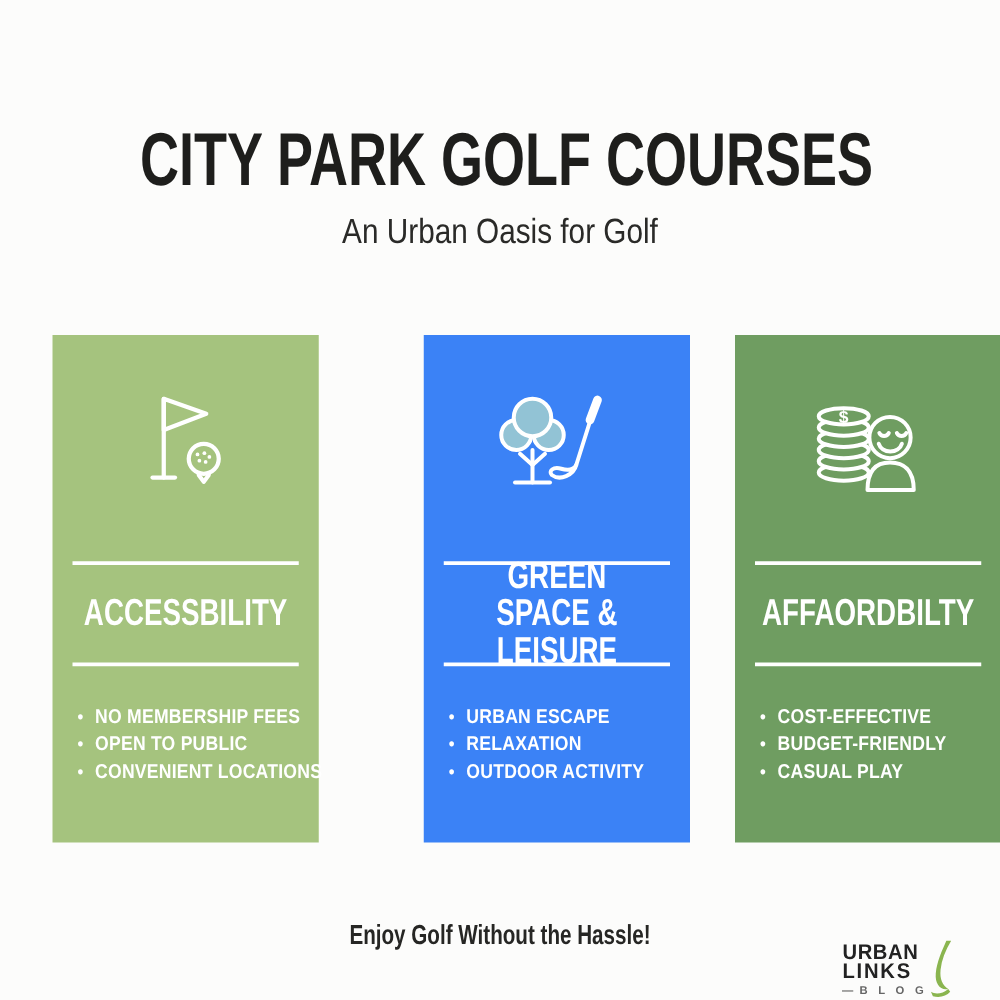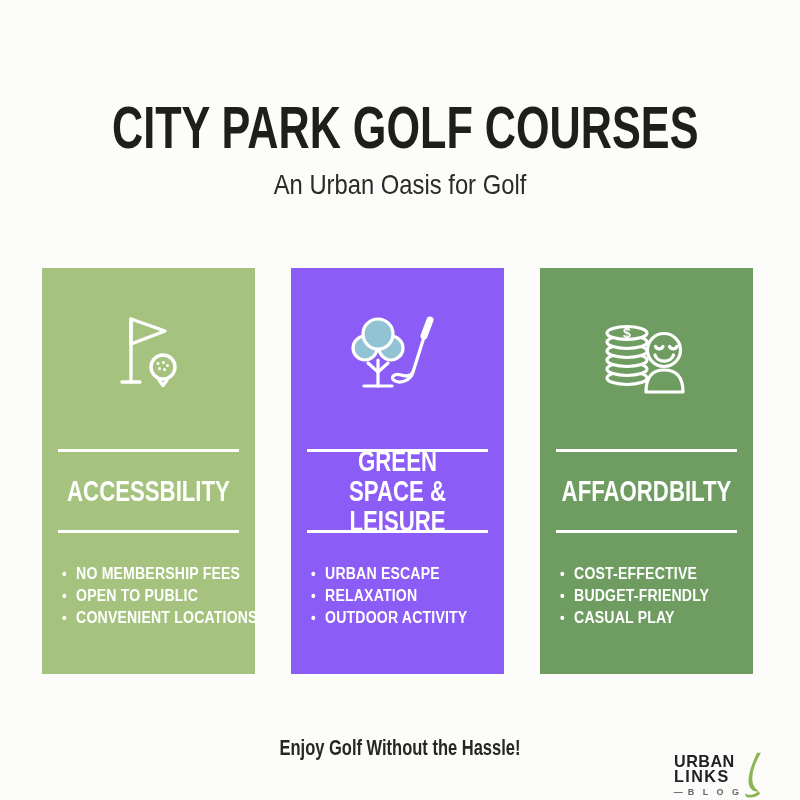--- a/index.html
+++ b/index.html
@@ -131,21 +131,21 @@
           <span class="bullet-dot">•</span>
           <span>OPEN TO PUBLIC</span>
         </li>
       <li>
           <span class="bullet-dot">•</span>
           <span>CONVENIENT LOCATIONS</span>
         </li>
     </ul>
   </section>
 
-  <section class="panel" style="background-color: #8b5cf6;">
+  <section class="panel" style="background-color: #3b82f6; margin-left: 48px;">
     <div class="icon-wrap">
       <svg width="95" height="85" viewBox="0 0 95 85" fill="none" stroke="#ffffff" stroke-width="3.2" stroke-linecap="round" stroke-linejoin="round" style="color: rgb(146, 195, 213);">
         <circle cx="15" cy="36" r="12" fill="currentColor"></circle>
         <circle cx="41" cy="36" r="12" fill="currentColor"></circle>
         <circle cx="28" cy="22" r="15" fill="currentColor"></circle>
         <path d="M28 48 L28 74"></path>
         <path d="M28 60 L18 51"></path>
         <path d="M28 60 L38 51"></path>
         <path d="M14 74 L42 74"></path>
         <path d="M80 8 L74 24" stroke-width="7"></path>

